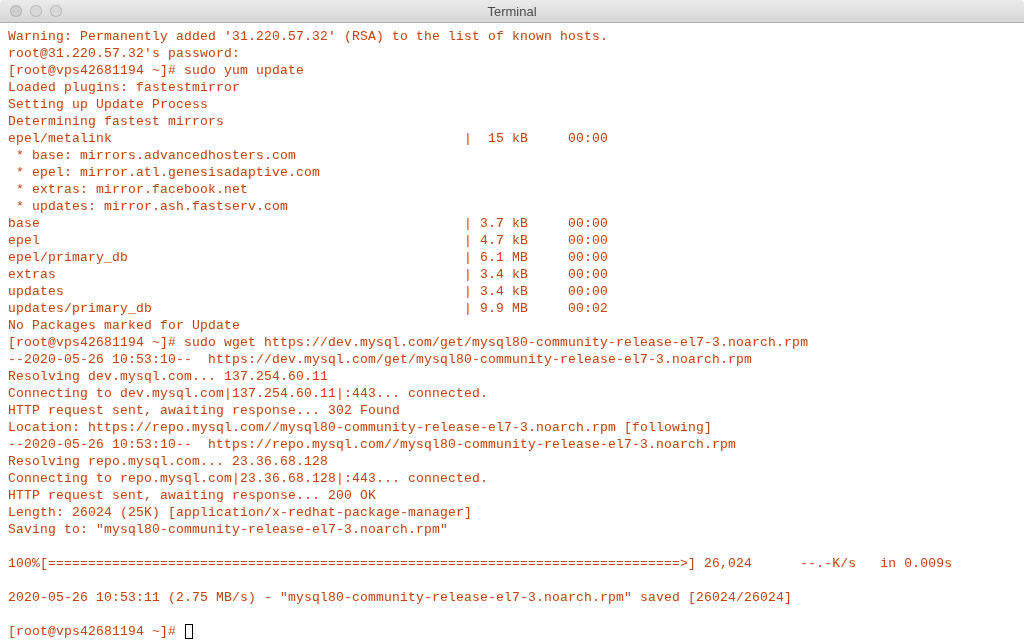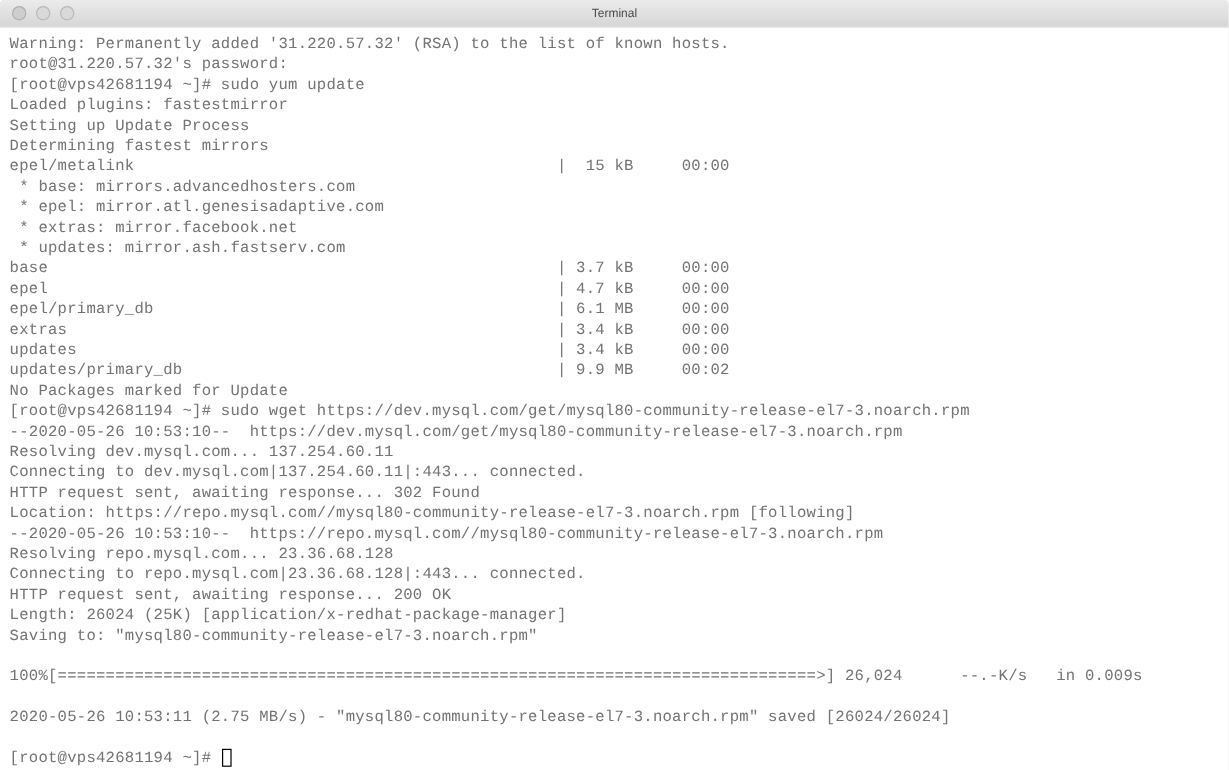--- a/index.html
+++ b/index.html
@@ -45,31 +45,31 @@
       border-radius: 50%;
       border: 0.5px solid rgba(0,0,0,0.15);
       background: #d9d9d9;
     }
     .traffic-light.close {
       background: #cecece;
     }
     .title {
       flex: 1;
       text-align: center;
-      font-size: 10px;
+      font-size: 13px;
       font-family: -apple-system, "Helvetica Neue", sans-serif;
       color: #4a4a4a;
       font-weight: 400;
     }
     .terminal-body {
       flex: 1;
       padding: 5px 8px;
       font-size: 13px;
       line-height: 17px;
-      color: #737373;
+      color: #c2410c;
       white-space: pre;
       overflow: hidden;
       letter-spacing: 0.2px;
     }
     .cursor {
       display: inline-block;
       width: 8px;
       height: 15px;
       border: 1px solid #000;
       margin-left: 1px;

